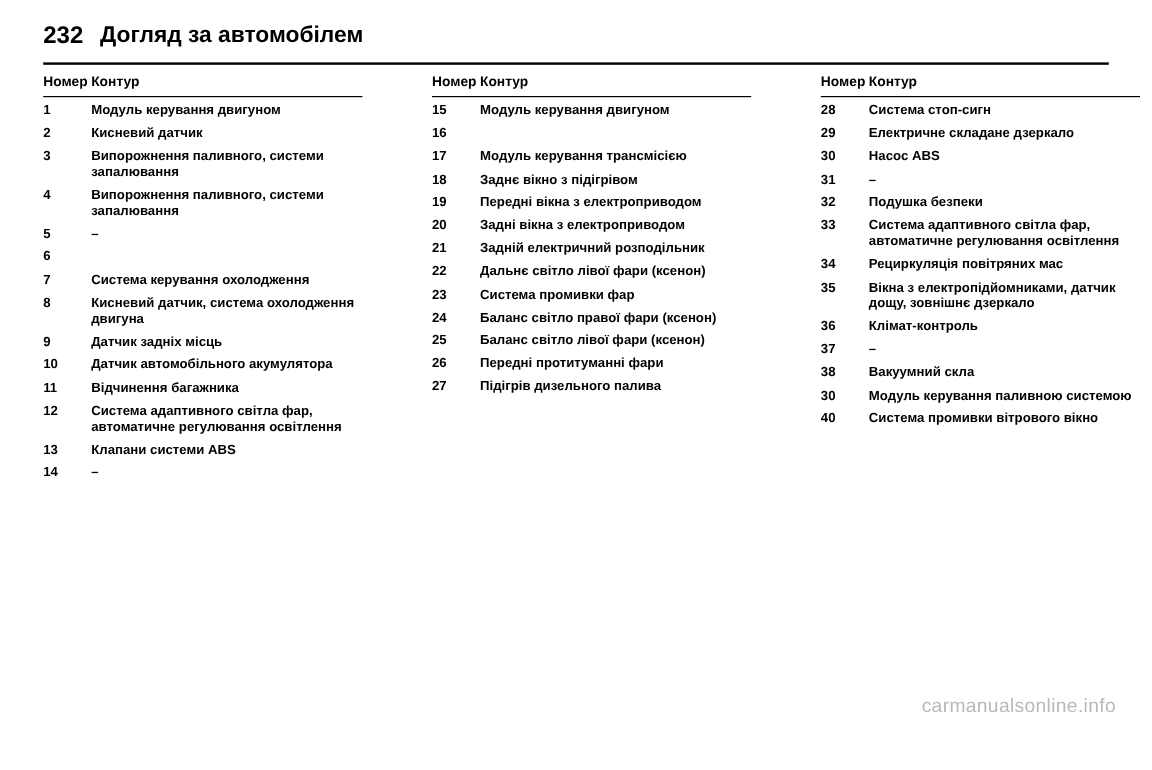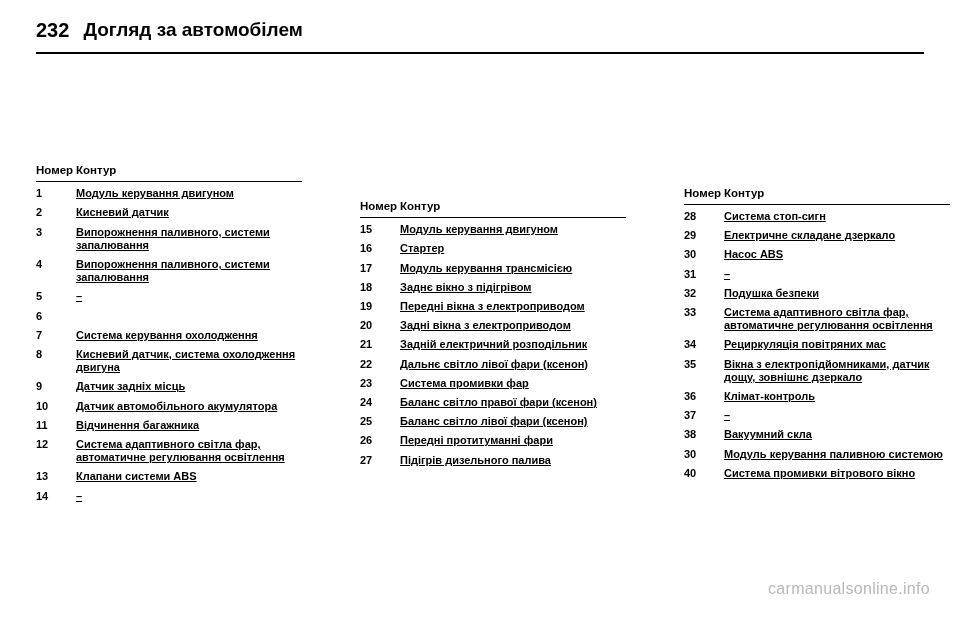--- a/index.html
+++ b/index.html
@@ -46,21 +46,20 @@
   }
   
   .columns {
     position: absolute;
     left: 36px;
     top: 62px;
     width: 888px;
     height: 548px;
     display: flex;
     gap: 15px;
-    align-items: center;
   }
   .col {
     width: 276px;
     position: relative;
     padding-right: 0px;
   }
   .col.mid { margin-left: 30px; }
   .col.right { margin-left: 30px; }
   .col-sep {
     width: 1px;
@@ -91,21 +90,20 @@
     line-height: 13.2px;
     margin-bottom: 6px;
   }
   .row .num {
     width: 40px;
     flex: 0 0 40px;
   }
   .row .desc {
     flex: 1;
     word-wrap: break-word;
-    text-decoration: underline;
   }
   
   .footer-mark {
     position: absolute;
     right: 30px;
     bottom: 8px;
     font-size: 16px;
     color: #b9b9b9;
     letter-spacing: 0.3px;
     font-family: "Liberation Sans", sans-serif;
@@ -195,21 +193,20 @@
         <span class="num">Номер</span>
         <span class="desc">Контур</span>
       </div>
       <div class="rows">
         <div class="row">
             <span class="num">15</span>
             <span class="desc">Модуль керування двигуном</span>
           </div>
         <div class="row">
             <span class="num">16</span>
-            <span class="desc">Стартер</span>
           </div>
         <div class="row">
             <span class="num">17</span>
             <span class="desc">Модуль керування трансмісією</span>
           </div>
         <div class="row">
             <span class="num">18</span>
             <span class="desc">Заднє вікно з підігрівом</span>
           </div>
         <div class="row">

